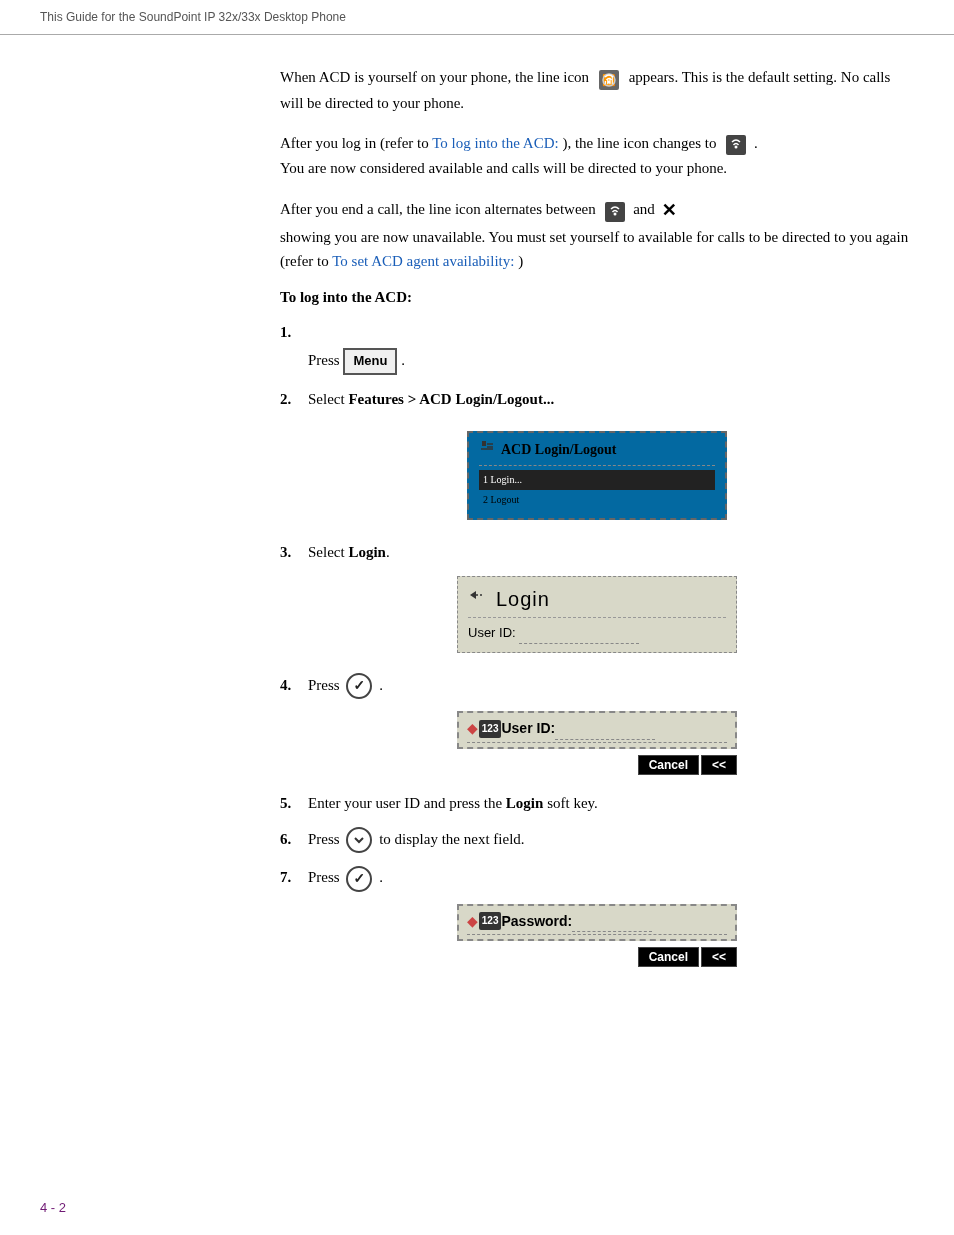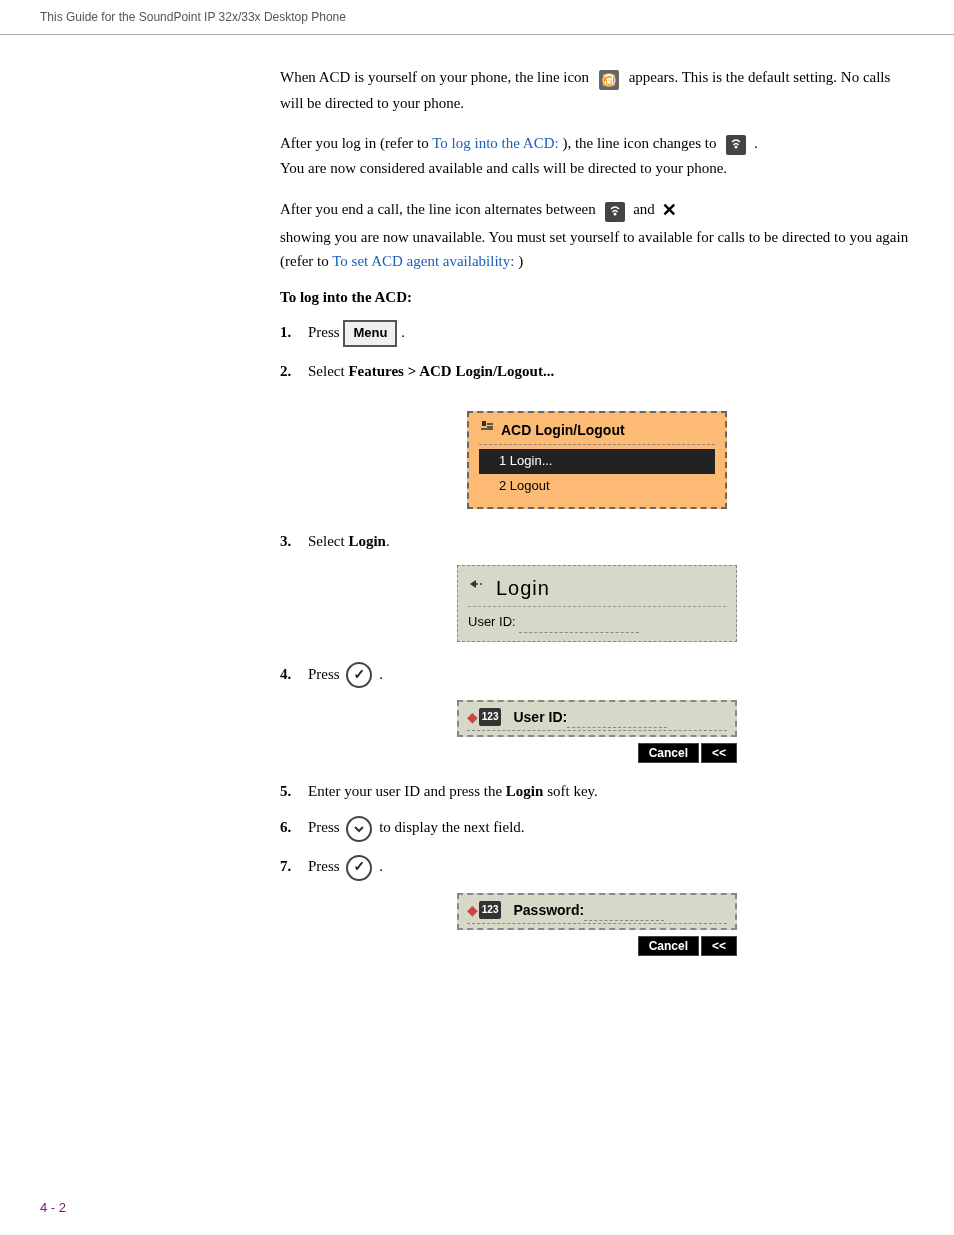--- a/index.html
+++ b/index.html
@@ -63,51 +63,52 @@
     }
 
     .menu-key {
       display: inline-block;
       border: 2px solid #555;
       padding: 1px 8px;
       font-family: Arial, sans-serif;
       font-size: 13px;
       font-weight: bold;
       background: #f0f0f0;
+      margin-top: 28px;
     }
 
     
     .phone-screen {
       display: block;
-      margin: 28px auto 20px auto;
-      background: #fdba74;
+      margin: 20px auto 20px auto;
+      background: #0369a1;
       border: 2px dashed #666;
       width: 260px;
       padding: 6px 10px 8px 10px;
-      font-family: Liberation Sans, sans-serif;
+      font-family: Liberation Serif, serif;
       font-size: 13px;
     }
 
     .phone-screen .screen-title {
       display: flex;
       align-items: center;
       font-weight: bold;
       font-size: 14px;
       margin-bottom: 4px;
       border-bottom: 1px dashed #888;
       padding-bottom: 3px;
     }
 
     .phone-screen .screen-title .phone-icon {
       margin-right: 6px;
     }
 
     .phone-screen .menu-item {
-      padding: 2px 20px;
-      font-size: 13px;
+      padding: 2px 4px;
+      font-size: 10px;
     }
 
     .phone-screen .menu-item.selected {
       background: #222;
       color: #fff;
     }
 
     
     .login-screen {
       display: block;
@@ -153,21 +154,21 @@
       border-bottom: 1px dashed #888;
       padding-bottom: 2px;
     }
 
     .uid-123 {
       background: #333;
       color: #fff;
       font-size: 10px;
       font-weight: bold;
       padding: 1px 3px;
-      margin-right: 12px;
+      margin-right: 0;
       border-radius: 2px;
     }
 
     .uid-diamond {
       color: #c44;
       font-size: 14px;
       margin-right: 1px;
     }
 
     .softkey-bar {

